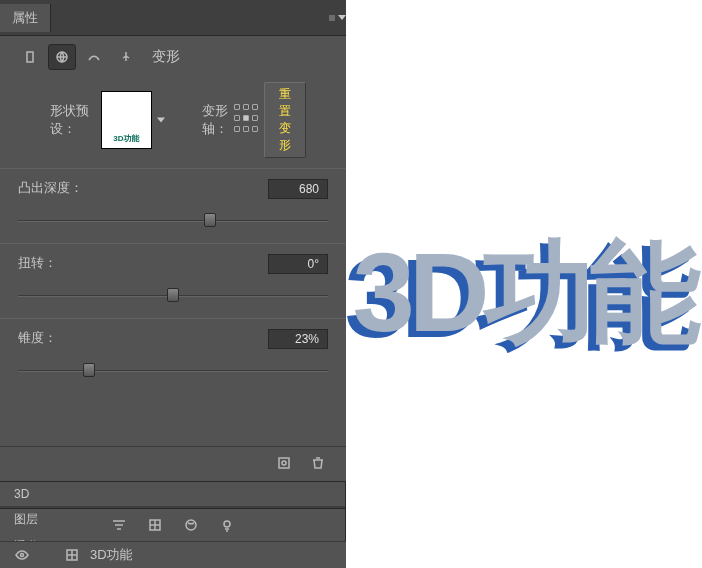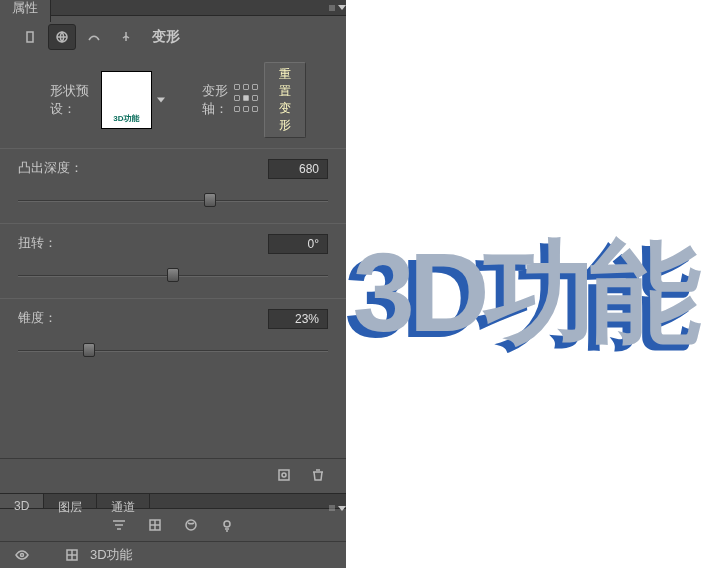--- a/index.html
+++ b/index.html
@@ -1,42 +1,42 @@
 <!DOCTYPE html>
 <html><head>
 <meta charset="utf-8">
 <style>
 * { margin: 0; padding: 0; box-sizing: border-box; font-family: "Microsoft YaHei", Arial, sans-serif; }
 body { display: flex; width: 702px; height: 568px; background: #fff; }
 .panel { width: 346px; height: 568px; background: #535353; color: #c8c8c8; font-size: 13px; display: flex; flex-direction: column; }
-.panel-header { background: #3f3f3f; height: 16px; display: flex; align-items: center; border-bottom: 1px solid #282828; }
+.panel-header { background: #3f3f3f; height: 36px; display: flex; align-items: center; border-bottom: 1px solid #282828; }
 .panel-tab { background: #535353; padding: 5px 12px; border-right: 1px solid #282828; }
 .panel-menu { margin-left: auto; width: 18px; height: 28px; display: flex; align-items: center; justify-content: center; cursor: pointer; }
-.toolbar-row { display: flex; align-items: center; gap: 4px; padding: 8px 16px; font-weight: bold; }
+.toolbar-row { display: flex; align-items: center; gap: 4px; padding: 8px 16px; }
 .tool-btn { width: 28px; height: 26px; display: flex; align-items: center; justify-content: center; border: 1px solid transparent; border-radius: 3px; cursor: pointer; }
 .tool-btn.active { background: #3a3a3a; border: 1px solid #282828; }
 .tool-label { margin-left: 8px; font-size: 14px; }
 .preset-row { display: flex; gap: 50px; padding: 4px 40px 10px 50px; }
 .preset-col { display: flex; align-items: center; gap: 6px; }
 .preset-thumb { width: 70px; height: 58px; background: #fff; border: 1px solid #000; display: flex; flex-direction: column; justify-content: flex-end; align-items: center; padding: 4px; position: relative; }
 .preset-thumb-caret { position: absolute; right: -14px; top: 50%; transform: translateY(-50%); }
 .thumb-text { font-size: 8px; color: #0a6e5c; font-weight: bold; }
 .axis-grid { width: 30px; height: 30px; display: grid; grid-template-columns: repeat(3,1fr); grid-template-rows: repeat(3,1fr); gap: 3px; margin-bottom: 6px; margin-top: 4px;}
 .axis-dot { width: 6px; height: 6px; border: 1px solid #aaa; border-radius: 1px; }
 .axis-dot.on { background: #c8c8c8; }
-.reset-btn { background: #5a5a5a; border: 1px solid #3a3a3a; border-top-color:#6e6e6e; border-left-color:#6e6e6e; padding: 3px 10px; font-size: 12px; color: #fef9c3; cursor: pointer; border-radius: 2px;}
+.reset-btn { background: #5a5a5a; border: 1px solid #3a3a3a; border-top-color:#6e6e6e; border-left-color:#6e6e6e; padding: 3px 10px; font-size: 12px; color: #fde047; cursor: pointer; border-radius: 2px;}
 .divider { height: 1px; background: #3a3a3a; border-bottom: 1px solid #616161; }
 .param-block { padding: 10px 18px 14px 18px; }
 .param-head { display: flex; justify-content: space-between; align-items: flex-start; }
 .param-value { width: 60px; height: 20px; background: #3a3a3a; border: 1px solid #282828; color: #e0e0e0; font-size: 12px; text-align: right; padding: 2px 8px; }
 .slider { position: relative; height: 16px; margin-top: 14px; }
 .slider-track { position: absolute; top: 7px; left: 0; right: 0; height: 2px; background: #3a3a3a; border-bottom: 1px solid #666; }
 .slider-thumb { position: absolute; top: 0; width: 12px; height: 14px; background: linear-gradient(#888,#555); border: 1px solid #2a2a2a; border-radius: 2px; transform: translateX(-50%); }
 .footer-icons { display: flex; justify-content: flex-end; gap: 18px; padding: 8px 20px 10px 20px; border-top: 1px solid #3a3a3a; }
-.sub-tabs { display: flex; background: #3f3f3f; height: 16px; border-top: 1px solid #282828; border-bottom: 1px solid #282828; }
+.sub-tabs { display: flex; background: #3f3f3f; height: 28px; border-top: 1px solid #282828; border-bottom: 1px solid #282828; flex-direction: column; }
 .sub-tab { padding: 5px 14px; border-right: 1px solid #282828; font-size: 12px; cursor: pointer; }
 .sub-tab.active { background: #535353; }
 .sub-toolbar { display: flex; justify-content: center; gap: 20px; padding: 8px 0; border-bottom: 1px solid #3a3a3a;}
 .layer-row { display: flex; align-items: center; gap: 10px; padding: 4px 10px; background: #535353; }
 .layer-vis { width: 24px; display: flex; justify-content: center; }
 .layer-name { font-size: 13px; }
 .preview { flex: 1; background: #fff; position: relative; overflow: hidden; }
 .text3d { position: absolute; left: 50%; top: 50%; transform: translate(-50%,-44%); font-size: 112px; font-weight: 700; color: #a5b2c4; letter-spacing: -6px; white-space: nowrap; font-family: "SimHei", Arial, sans-serif;}
 .text3d::before { content: attr(data-text); position: absolute; left: -8px; top: 6px; color: #2a5db0; z-index: -1; white-space: nowrap; }
 svg { display: block; }

